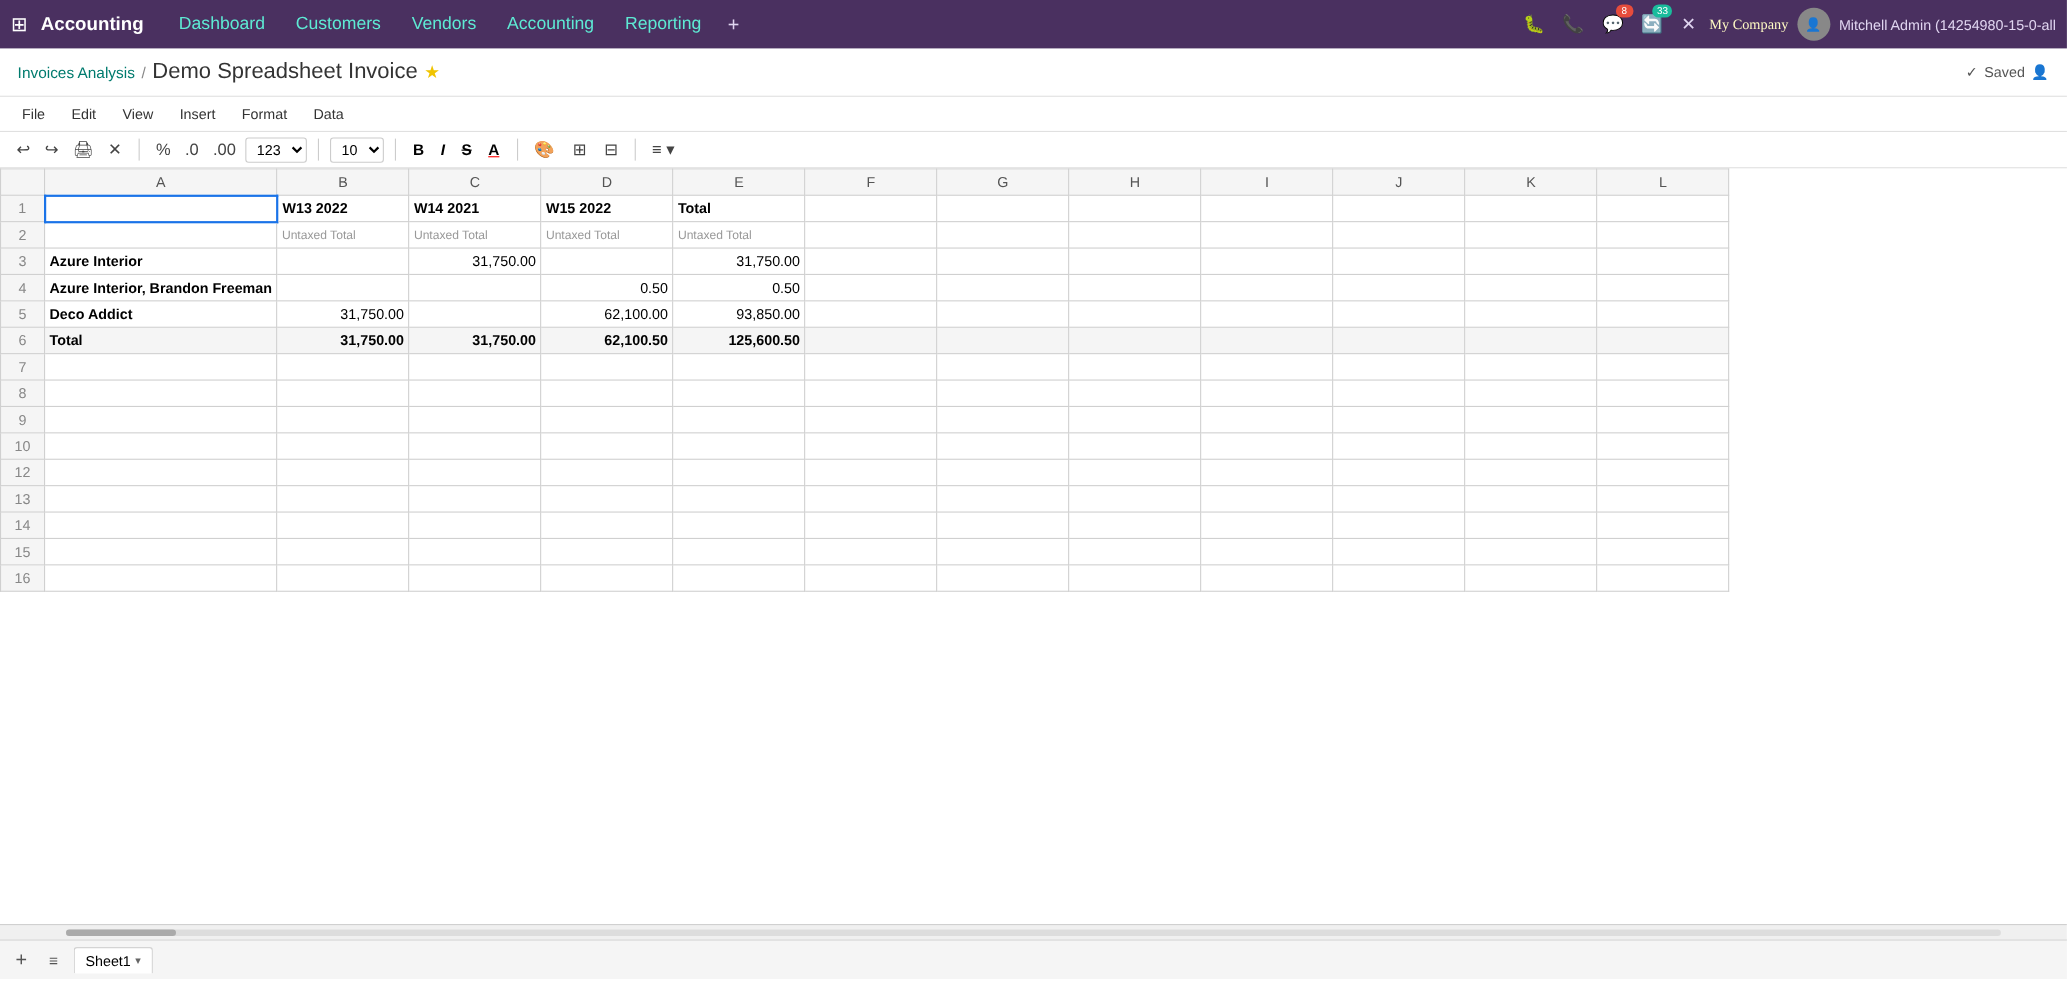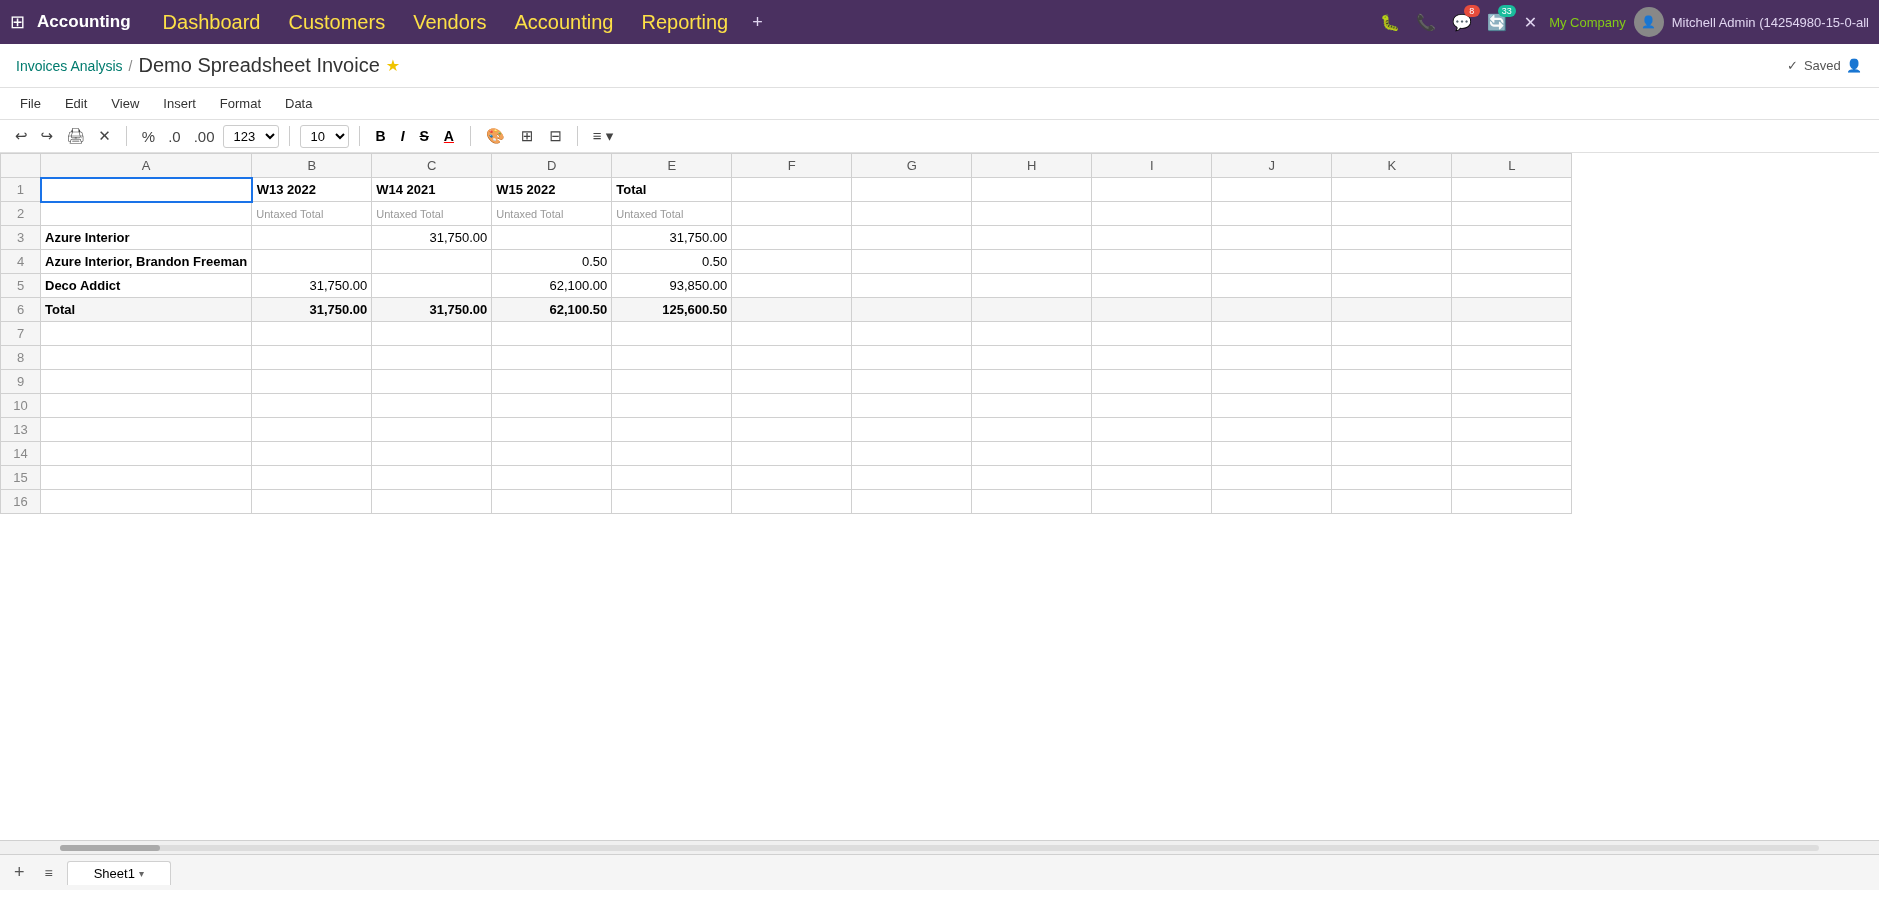--- a/index.html
+++ b/index.html
@@ -11,27 +11,27 @@
       color: #fff;
       height: 44px;
       display: flex;
       align-items: center;
       padding: 0 10px;
       gap: 4px;
     }
     .topnav .app-grid-icon { margin-right: 8px; cursor: pointer; font-size: 18px; }
     .topnav .app-title { font-size: 17px; font-weight: 600; margin-right: 16px; }
     .topnav .nav-item {
-      color: #fde047;
+      color: #5eead4;
       padding: 0 12px;
       height: 44px;
       display: flex;
       align-items: center;
       cursor: pointer;
-      font-size: 20px;
+      font-size: 16px;
     }
     .topnav .nav-add { font-size: 18px; color: #e0d5f0; padding: 0 8px; cursor: pointer; }
     .topnav-right {
       margin-left: auto;
       display: flex;
       align-items: center;
       gap: 8px;
     }
     .topnav-right .icon-btn {
       color: #e0d5f0;
@@ -46,21 +46,21 @@
       right: -4px;
       background: #e74c3c;
       color: #fff;
       border-radius: 10px;
       font-size: 9px;
       padding: 1px 4px;
       min-width: 16px;
       text-align: center;
     }
     .badge-teal { background: #1abc9c; margin-left: 16px; }
-    .topnav-right .company-name { color: #84cc16; font-size: 13px; cursor: pointer; }
+    .topnav-right .company-name { color: #fef9c3; font-size: 13px; cursor: pointer; font-family: Liberation Serif, serif; }
     .topnav-right .user-avatar {
       width: 30px; height: 30px; border-radius: 50%;
       background: #888;
       overflow: hidden;
       display: flex; align-items: center; justify-content: center;
       font-size: 12px; color: #fff;
     }
     .topnav-right .user-name { color: #e0d5f0; font-size: 13px; cursor: pointer; }
 
     
@@ -229,21 +229,21 @@
       background: none;
       border: none;
       cursor: pointer;
       font-size: 14px;
       color: #555;
     }
     .sheet-tab {
       background: #fff;
       border: 1px solid #d0d0d0;
       border-bottom: none;
-      padding: 4px 26px;
+      padding: 4px 10px;
       cursor: pointer;
       font-size: 13px;
       border-radius: 3px 3px 0 0;
       display: flex;
       align-items: center;
       gap: 4px;
     }
     .sheet-tab .dropdown-arrow { font-size: 10px; color: #666; }
 
     
@@ -544,20 +544,35 @@
             <td></td>
             <td></td>
             <td></td>
             <td></td>
             <td></td>
             <td></td>
             <td></td>
             <td></td>
           </tr>
         <tr>
+            <td class="row-num">12</td>
+            <td></td>
+            <td></td>
+            <td></td>
+            <td></td>
+            <td></td>
+            <td></td>
+            <td></td>
+            <td></td>
+            <td></td>
+            <td></td>
+            <td></td>
+            <td></td>
+          </tr>
+        <tr>
             <td class="row-num">13</td>
             <td></td>
             <td></td>
             <td></td>
             <td></td>
             <td></td>
             <td></td>
             <td></td>
             <td></td>
             <td></td>

